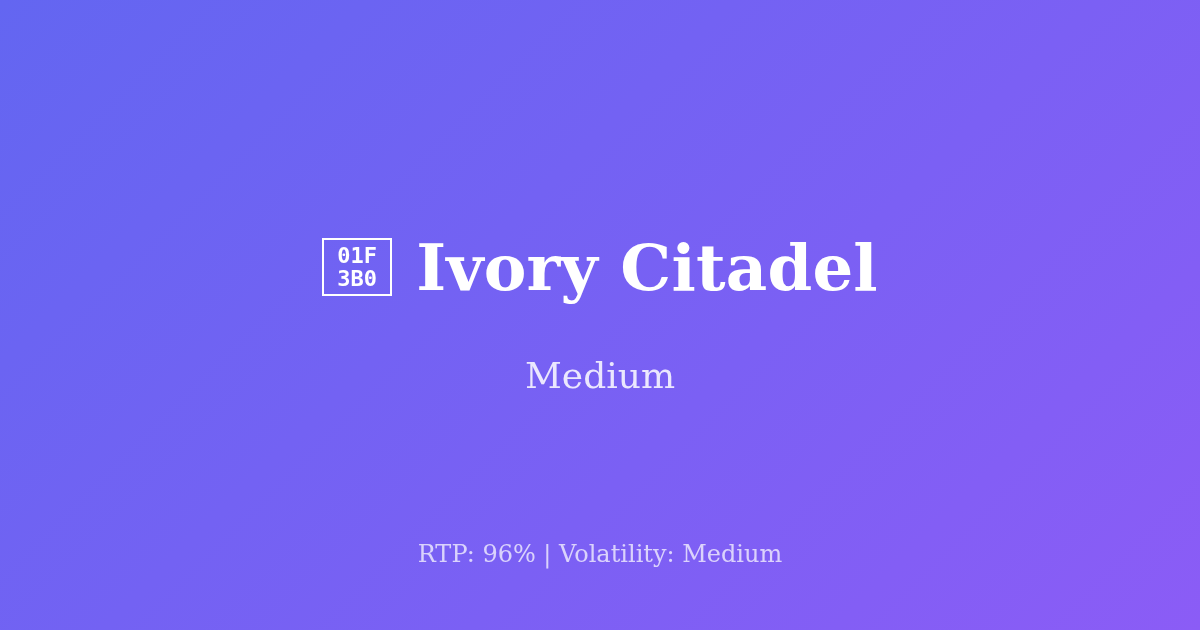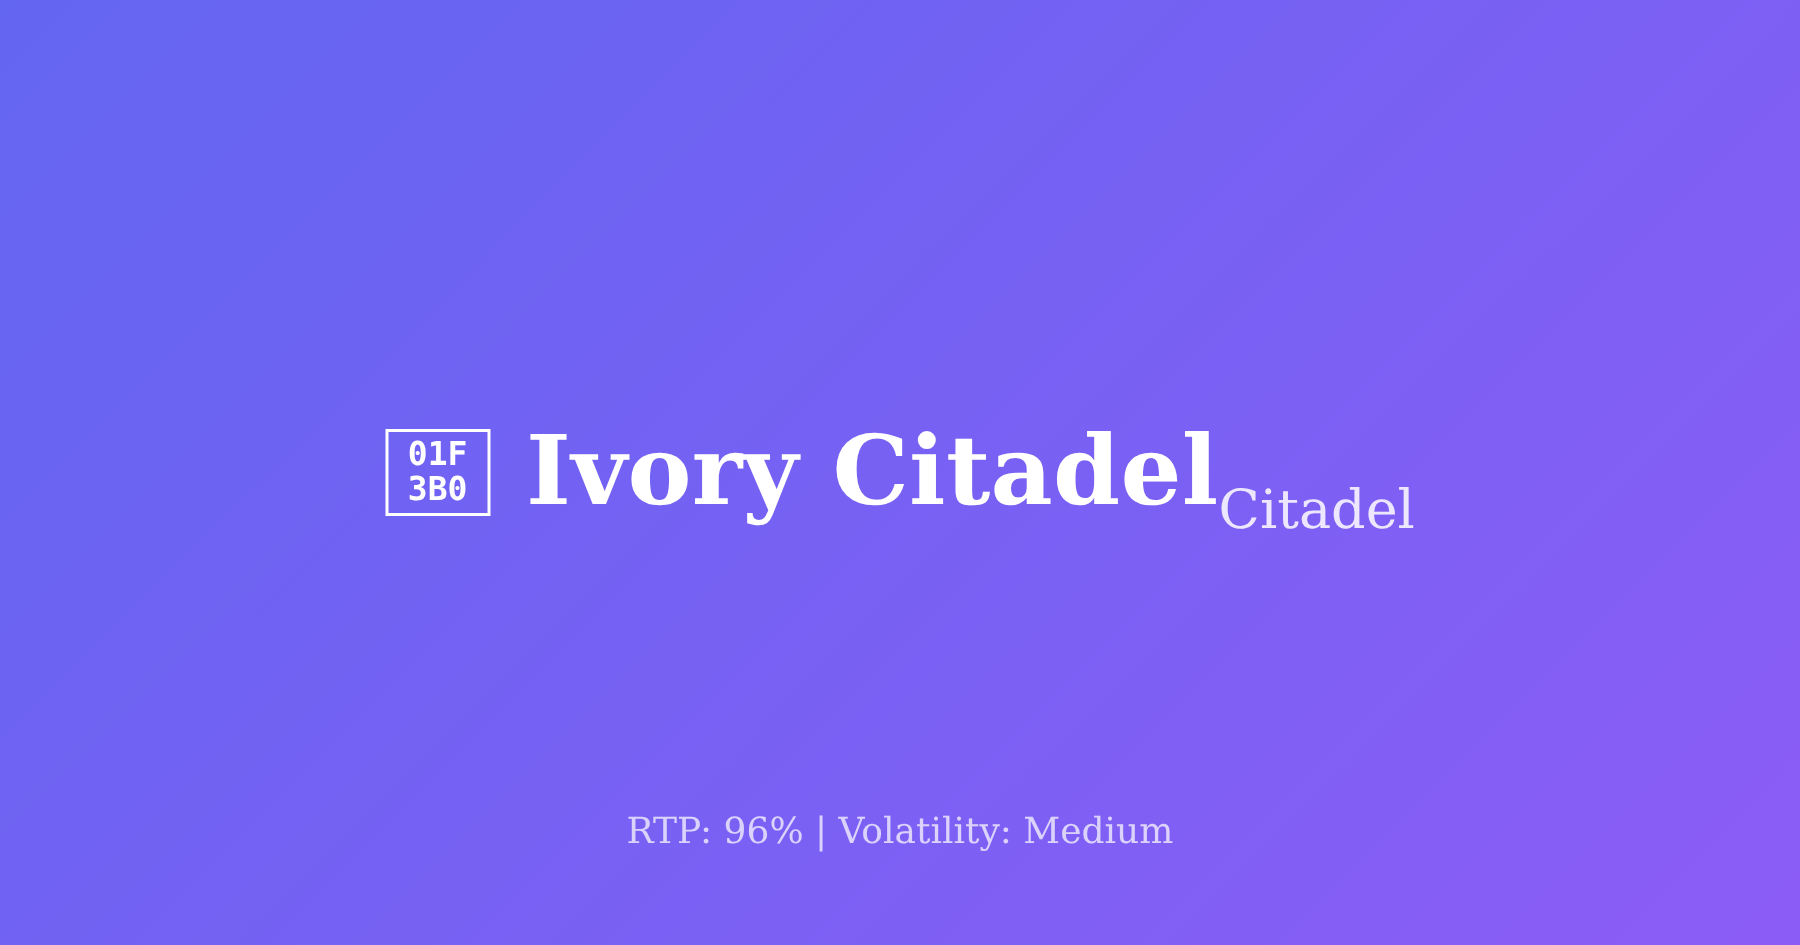--- a/index.html
+++ b/index.html
@@ -15,21 +15,21 @@
     font-family: "DejaVu Serif", "Liberation Serif", serif;
     -webkit-font-smoothing: antialiased;
   }
 
   .og-card {
     position: relative;
     box-sizing: border-box;
     width: 1200px;
     height: 630px;
     display: flex;
-    flex-direction: row;
+    flex-direction: column;
     align-items: center;
     justify-content: center;
     background: linear-gradient(135deg, #6366f1 0%, #8b5cf6 100%);
     overflow: hidden;
   }
 
   
   .title-row {
     display: flex;
     flex-direction: row;
@@ -112,17 +112,17 @@
 
     <span class="tofu-glyph">
       <span class="tofu-row">01F</span>
       <span class="tofu-row">3B0</span>
     </span>
 
     <h1 class="game-title">Ivory Citadel</h1>
 
   </div>
 
-  <p class="game-provider">Citadel</p>
+  <p class="game-provider">Medium</p>
 
   <div class="game-stats">RTP: 96% | Volatility: Medium</div>
 
 </div>
 
 </body></html>

